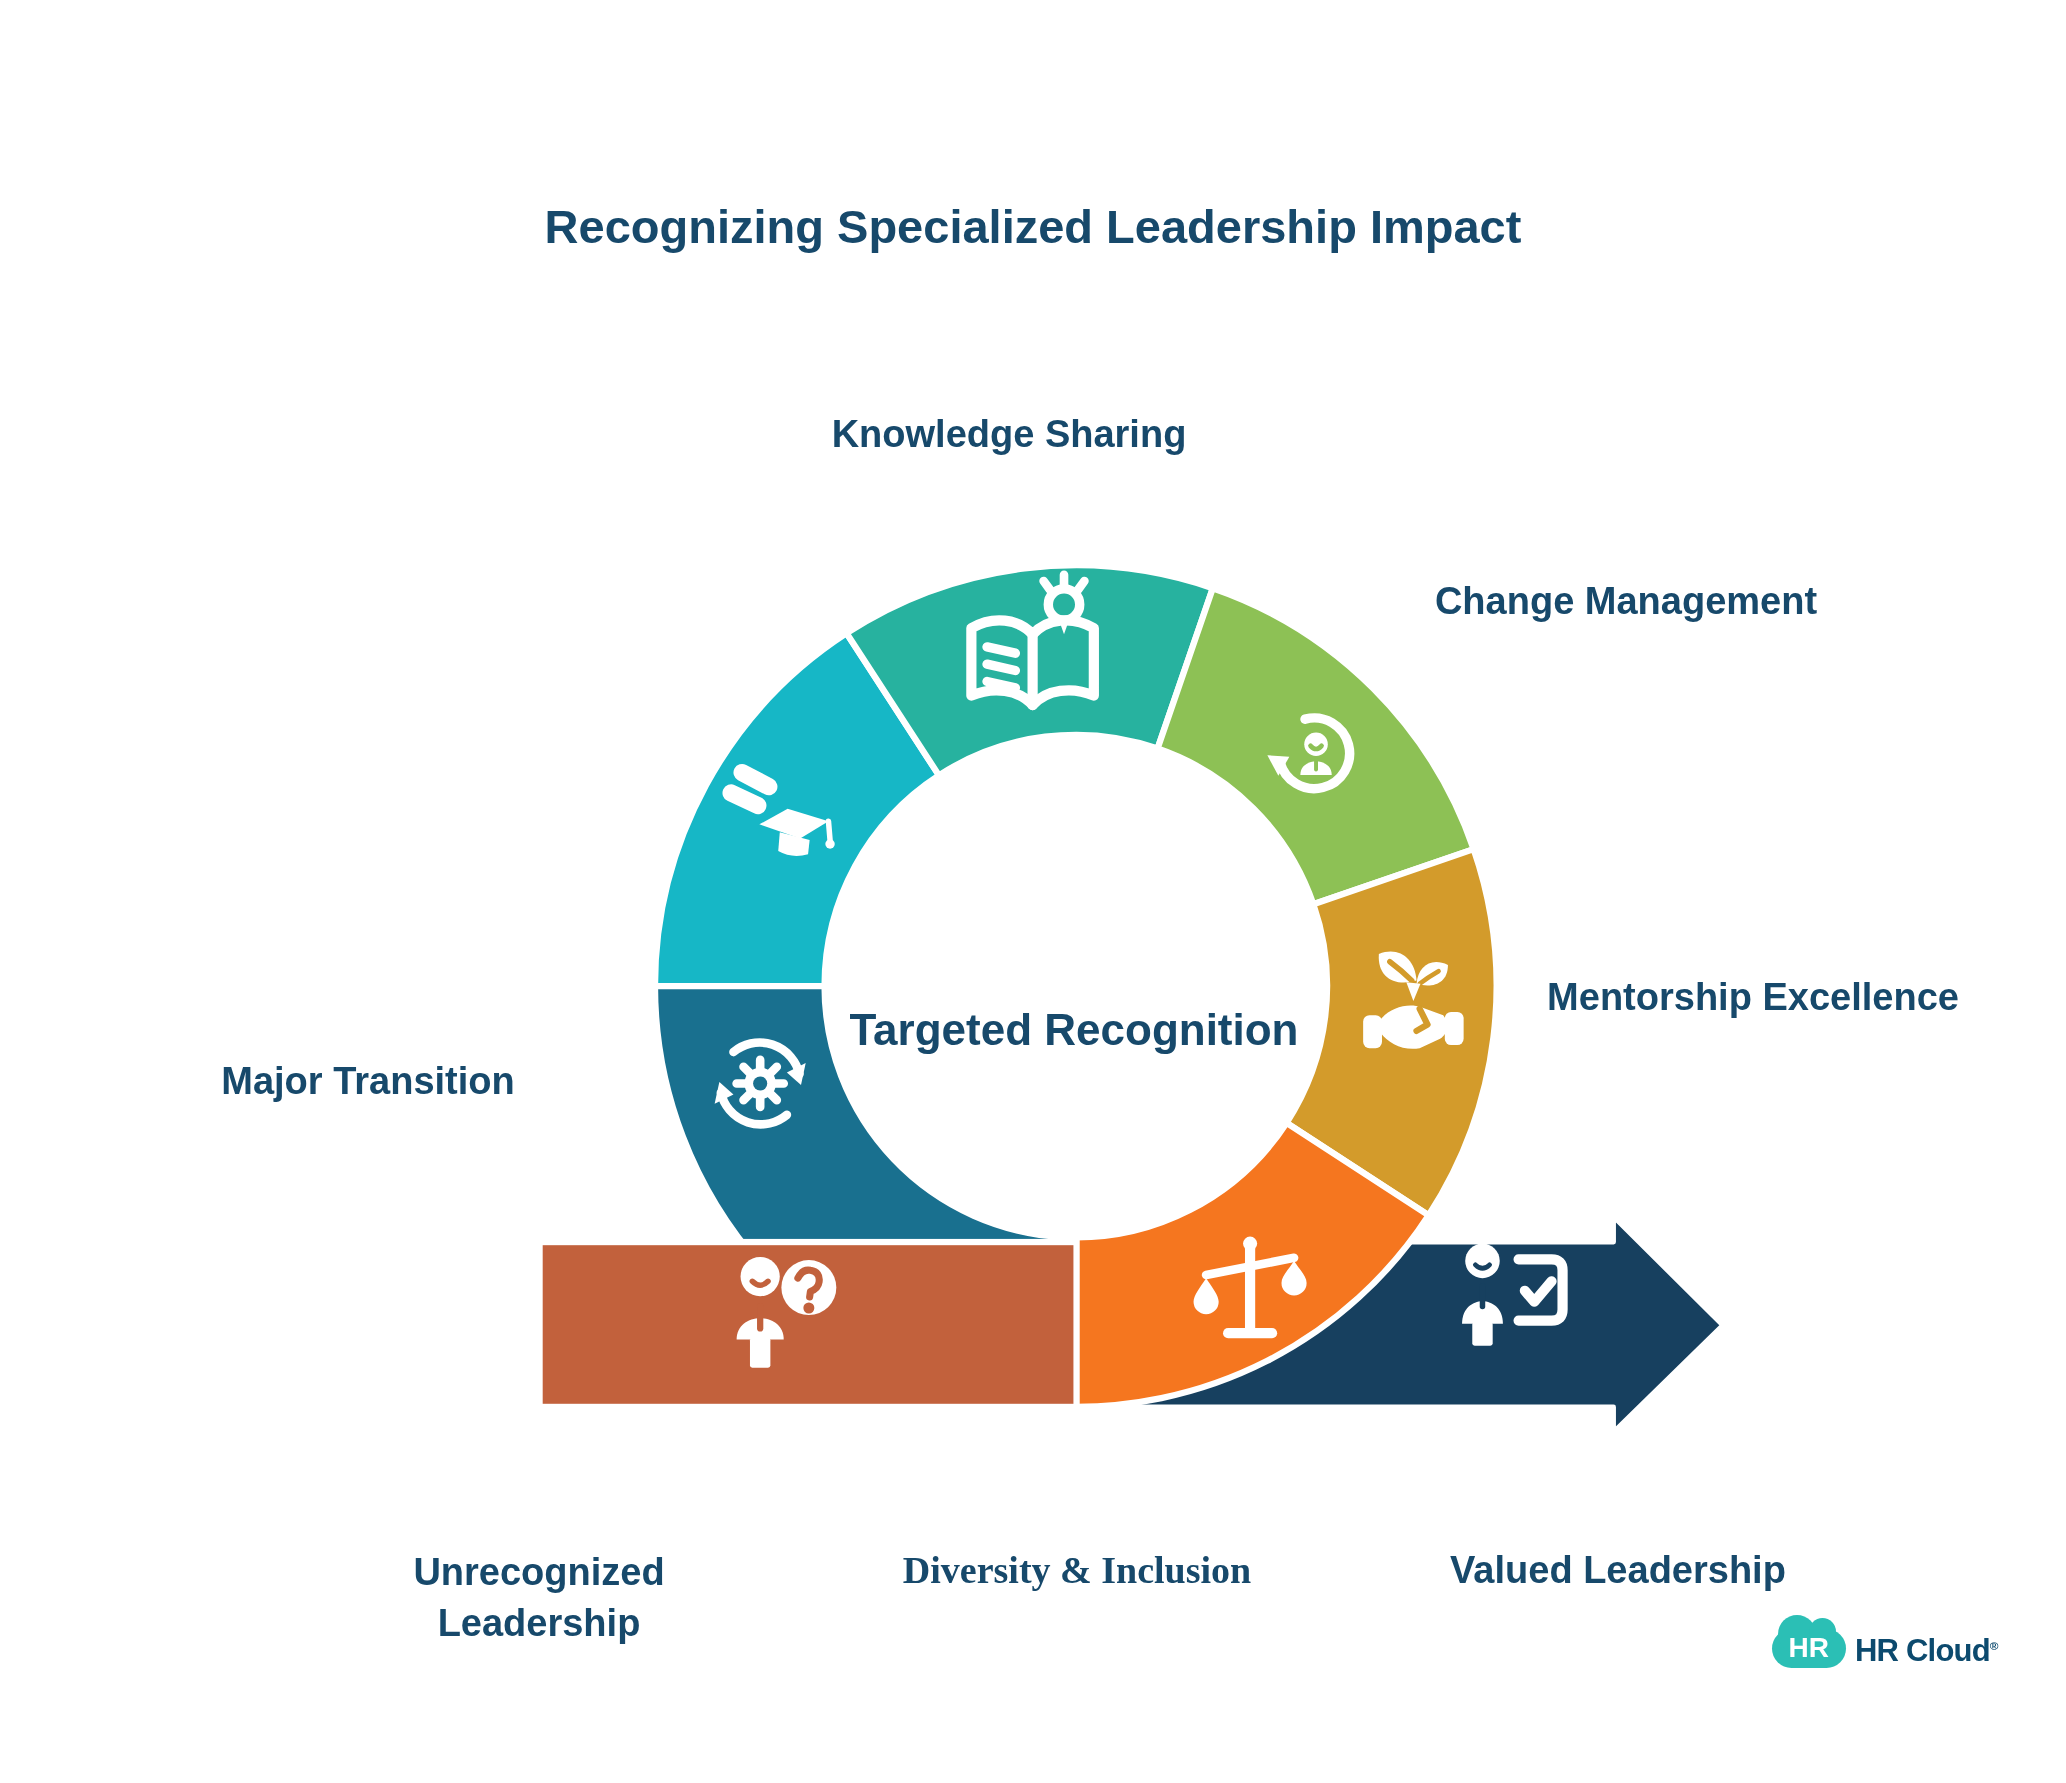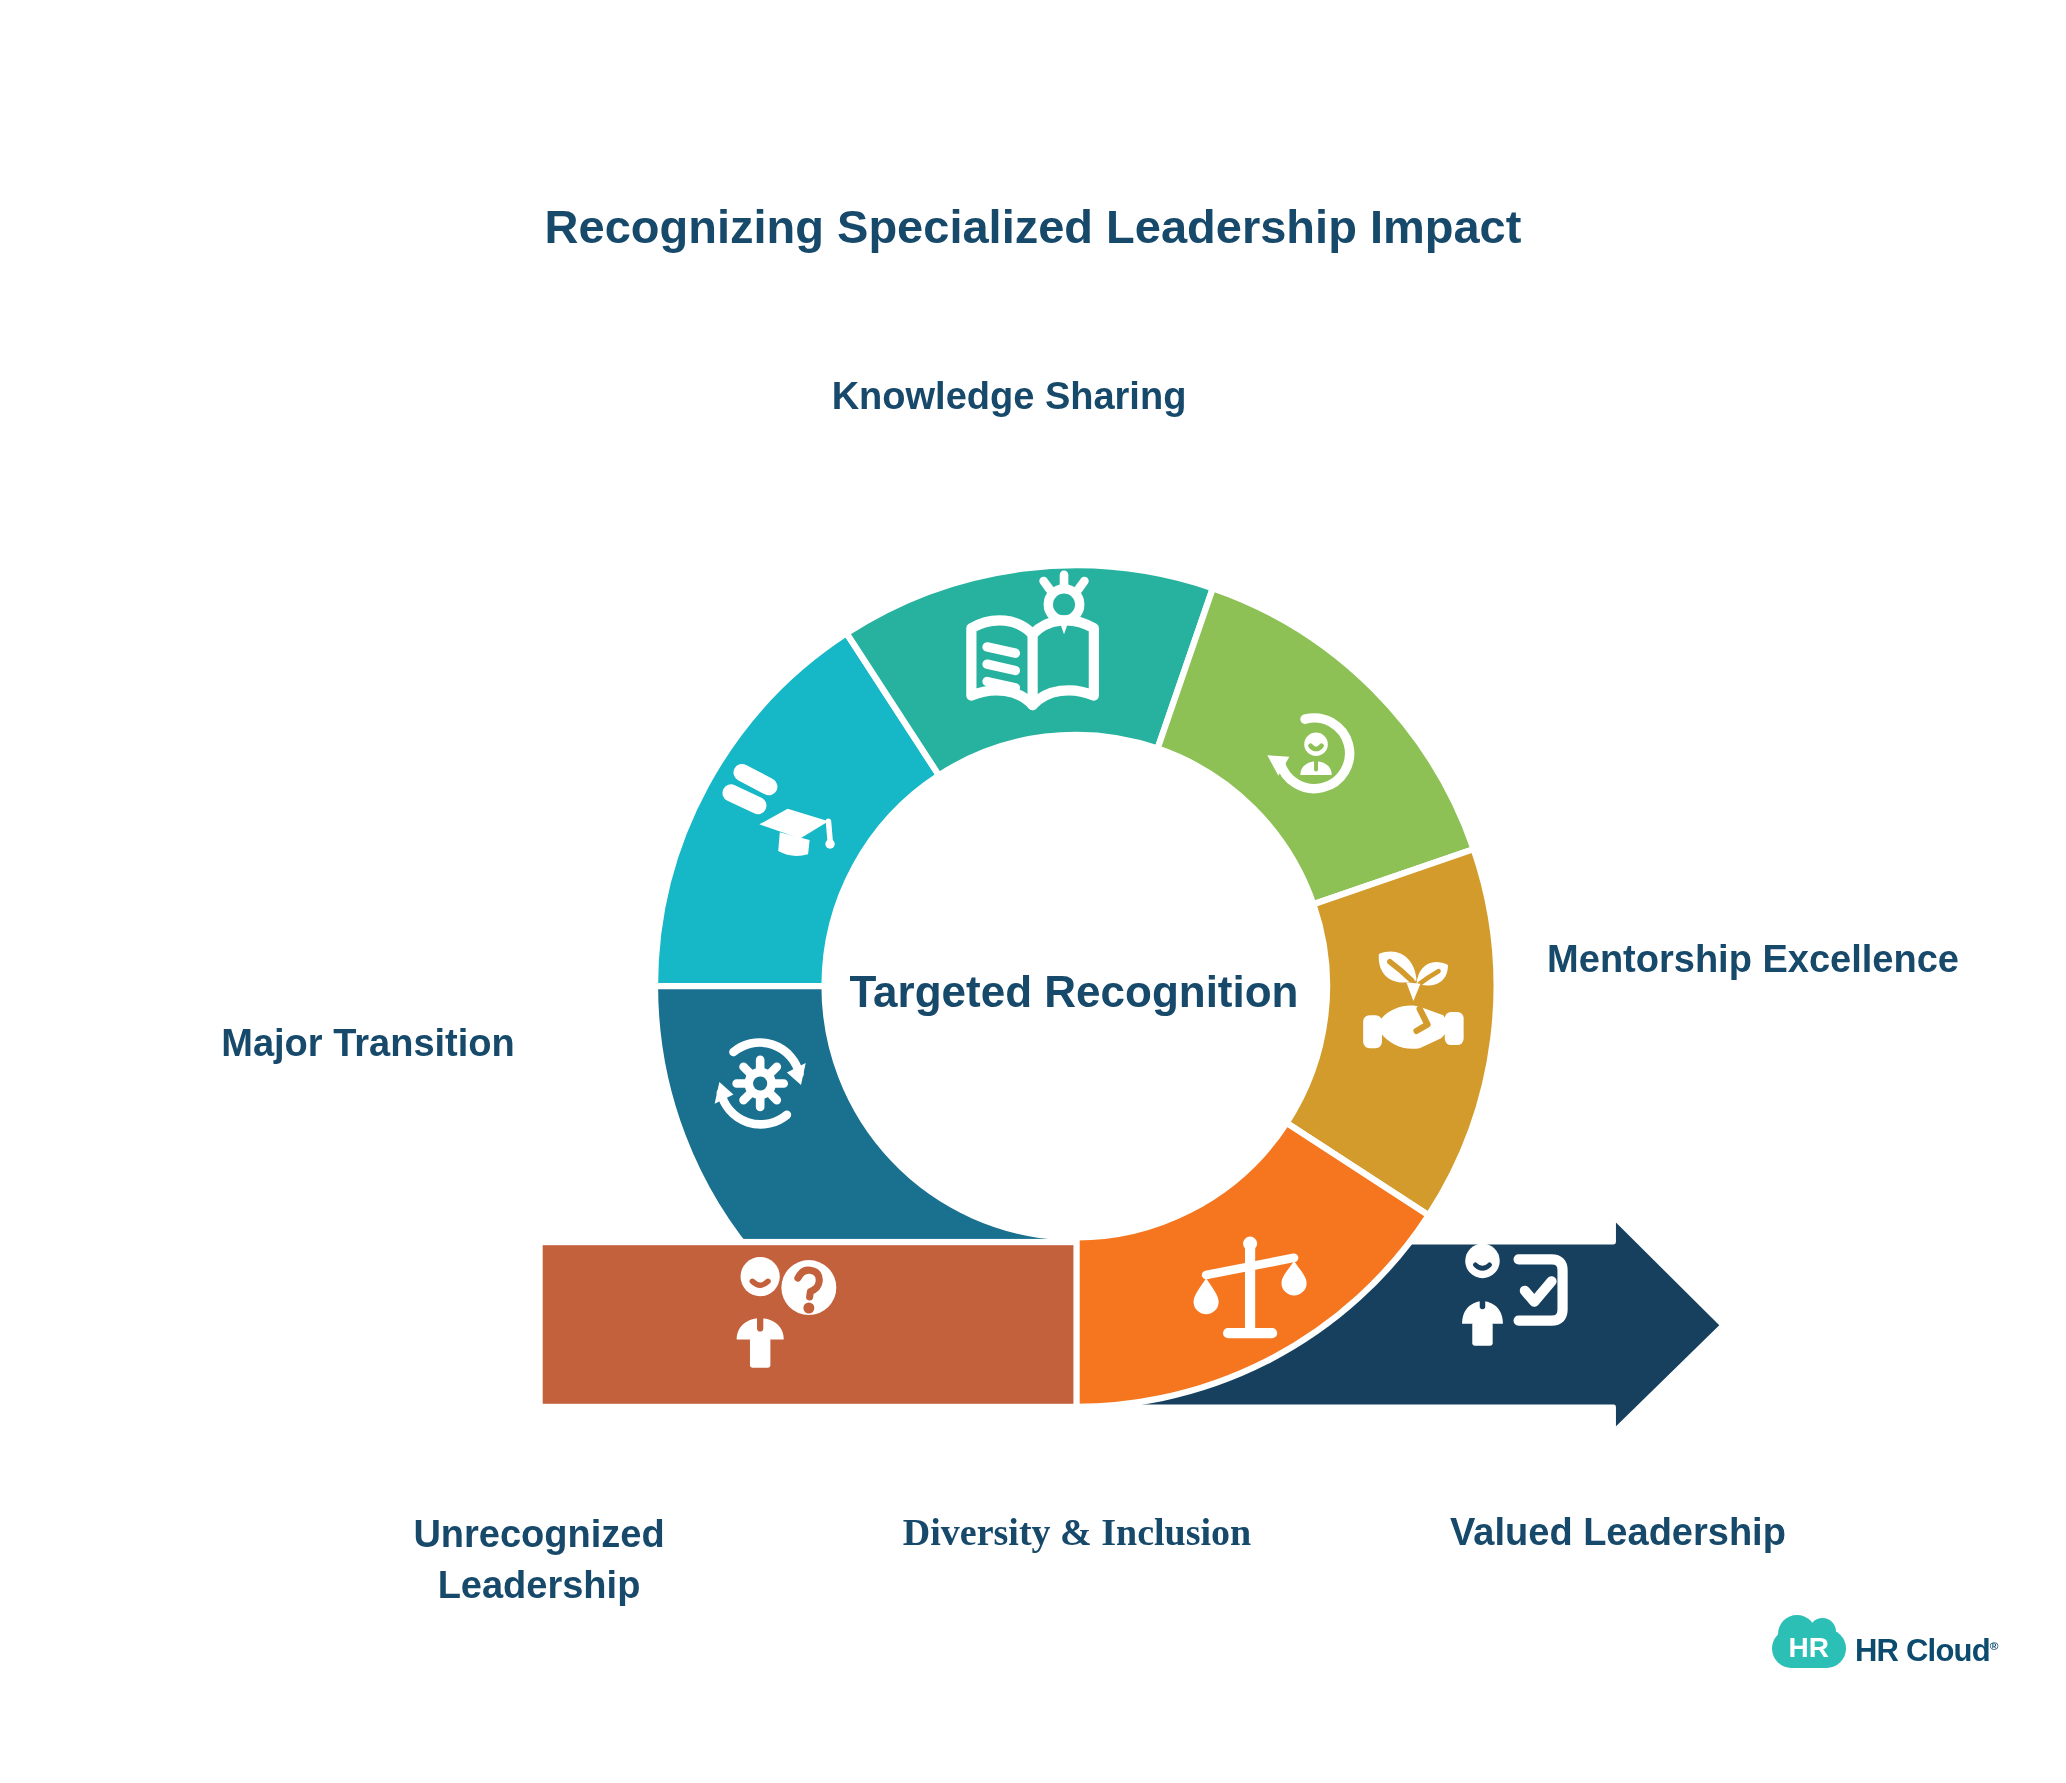--- a/index.html
+++ b/index.html
@@ -4,21 +4,21 @@
 <style>
   html,body{margin:0;padding:0;background:#ffffff;}
   .canvas{
     position:relative;width:2056px;height:1783px;background:#ffffff;overflow:hidden;
     font-family:"Liberation Sans", sans-serif;
   }
   .diagram-svg{position:absolute;left:0;top:0;width:2066px;height:1783px;}
   .label{
     position:absolute;transform:translate(-50%,-50%);
     color:#17496B;font-weight:bold;font-size:38px;line-height:1.35;
-    text-align:center;white-space:nowrap;
+    text-align:center;white-space:nowrap;margin-top:38px;
   }
   .title{
     position:absolute;transform:translate(-50%,-50%);
     color:#17496B;font-weight:bold;font-size:47px;white-space:nowrap;
   }
   .center-label{font-size:44px;}
   .logo{position:absolute;left:1767px;top:1616px;width:204px;height:63px;}
   .cloud{
     position:absolute;left:4.7px;top:12.6px;width:74px;height:39px;
     background:#2BBFB5;border-radius:20.4px;
@@ -137,20 +137,21 @@
       <rect x="-53" y="32" width="26" height="30" rx="3" fill="#ffffff"></rect>
       <path d="M 6,-48 L 48,-48 Q 62,-48 62,-34 L 62,16 Q 62,30 48,30 L 6,30" fill="none" stroke="#ffffff" stroke-width="13" stroke-linecap="round"></path>
       <path d="M 14,-8 L 26,6 L 48,-20" fill="none" stroke="#ffffff" stroke-width="13" stroke-linecap="round" stroke-linejoin="round"></path>
     </g>
   </svg>
 
   <div class="title" style="left:1033px;top:226px;">Recognizing Specialized Leadership Impact</div>
 
   <div class="label" style="left:1009px;top:397px;">Knowledge Sharing</div>
 
+  <div class="label" style="left:1626px;top:564px;">Change Management</div>
 
 
   <div class="label" style="left:1753px;top:960px;">Mentorship Excellence</div>
 
   <div class="label" style="left:368px;top:1044px;">Major Transition</div>
 
   <div class="label center-label" style="left:1074px;top:992px;">Targeted Recognition</div>
 
   <div class="label" style="left:539px;top:1560px;">
     <div>Unrecognized</div>

